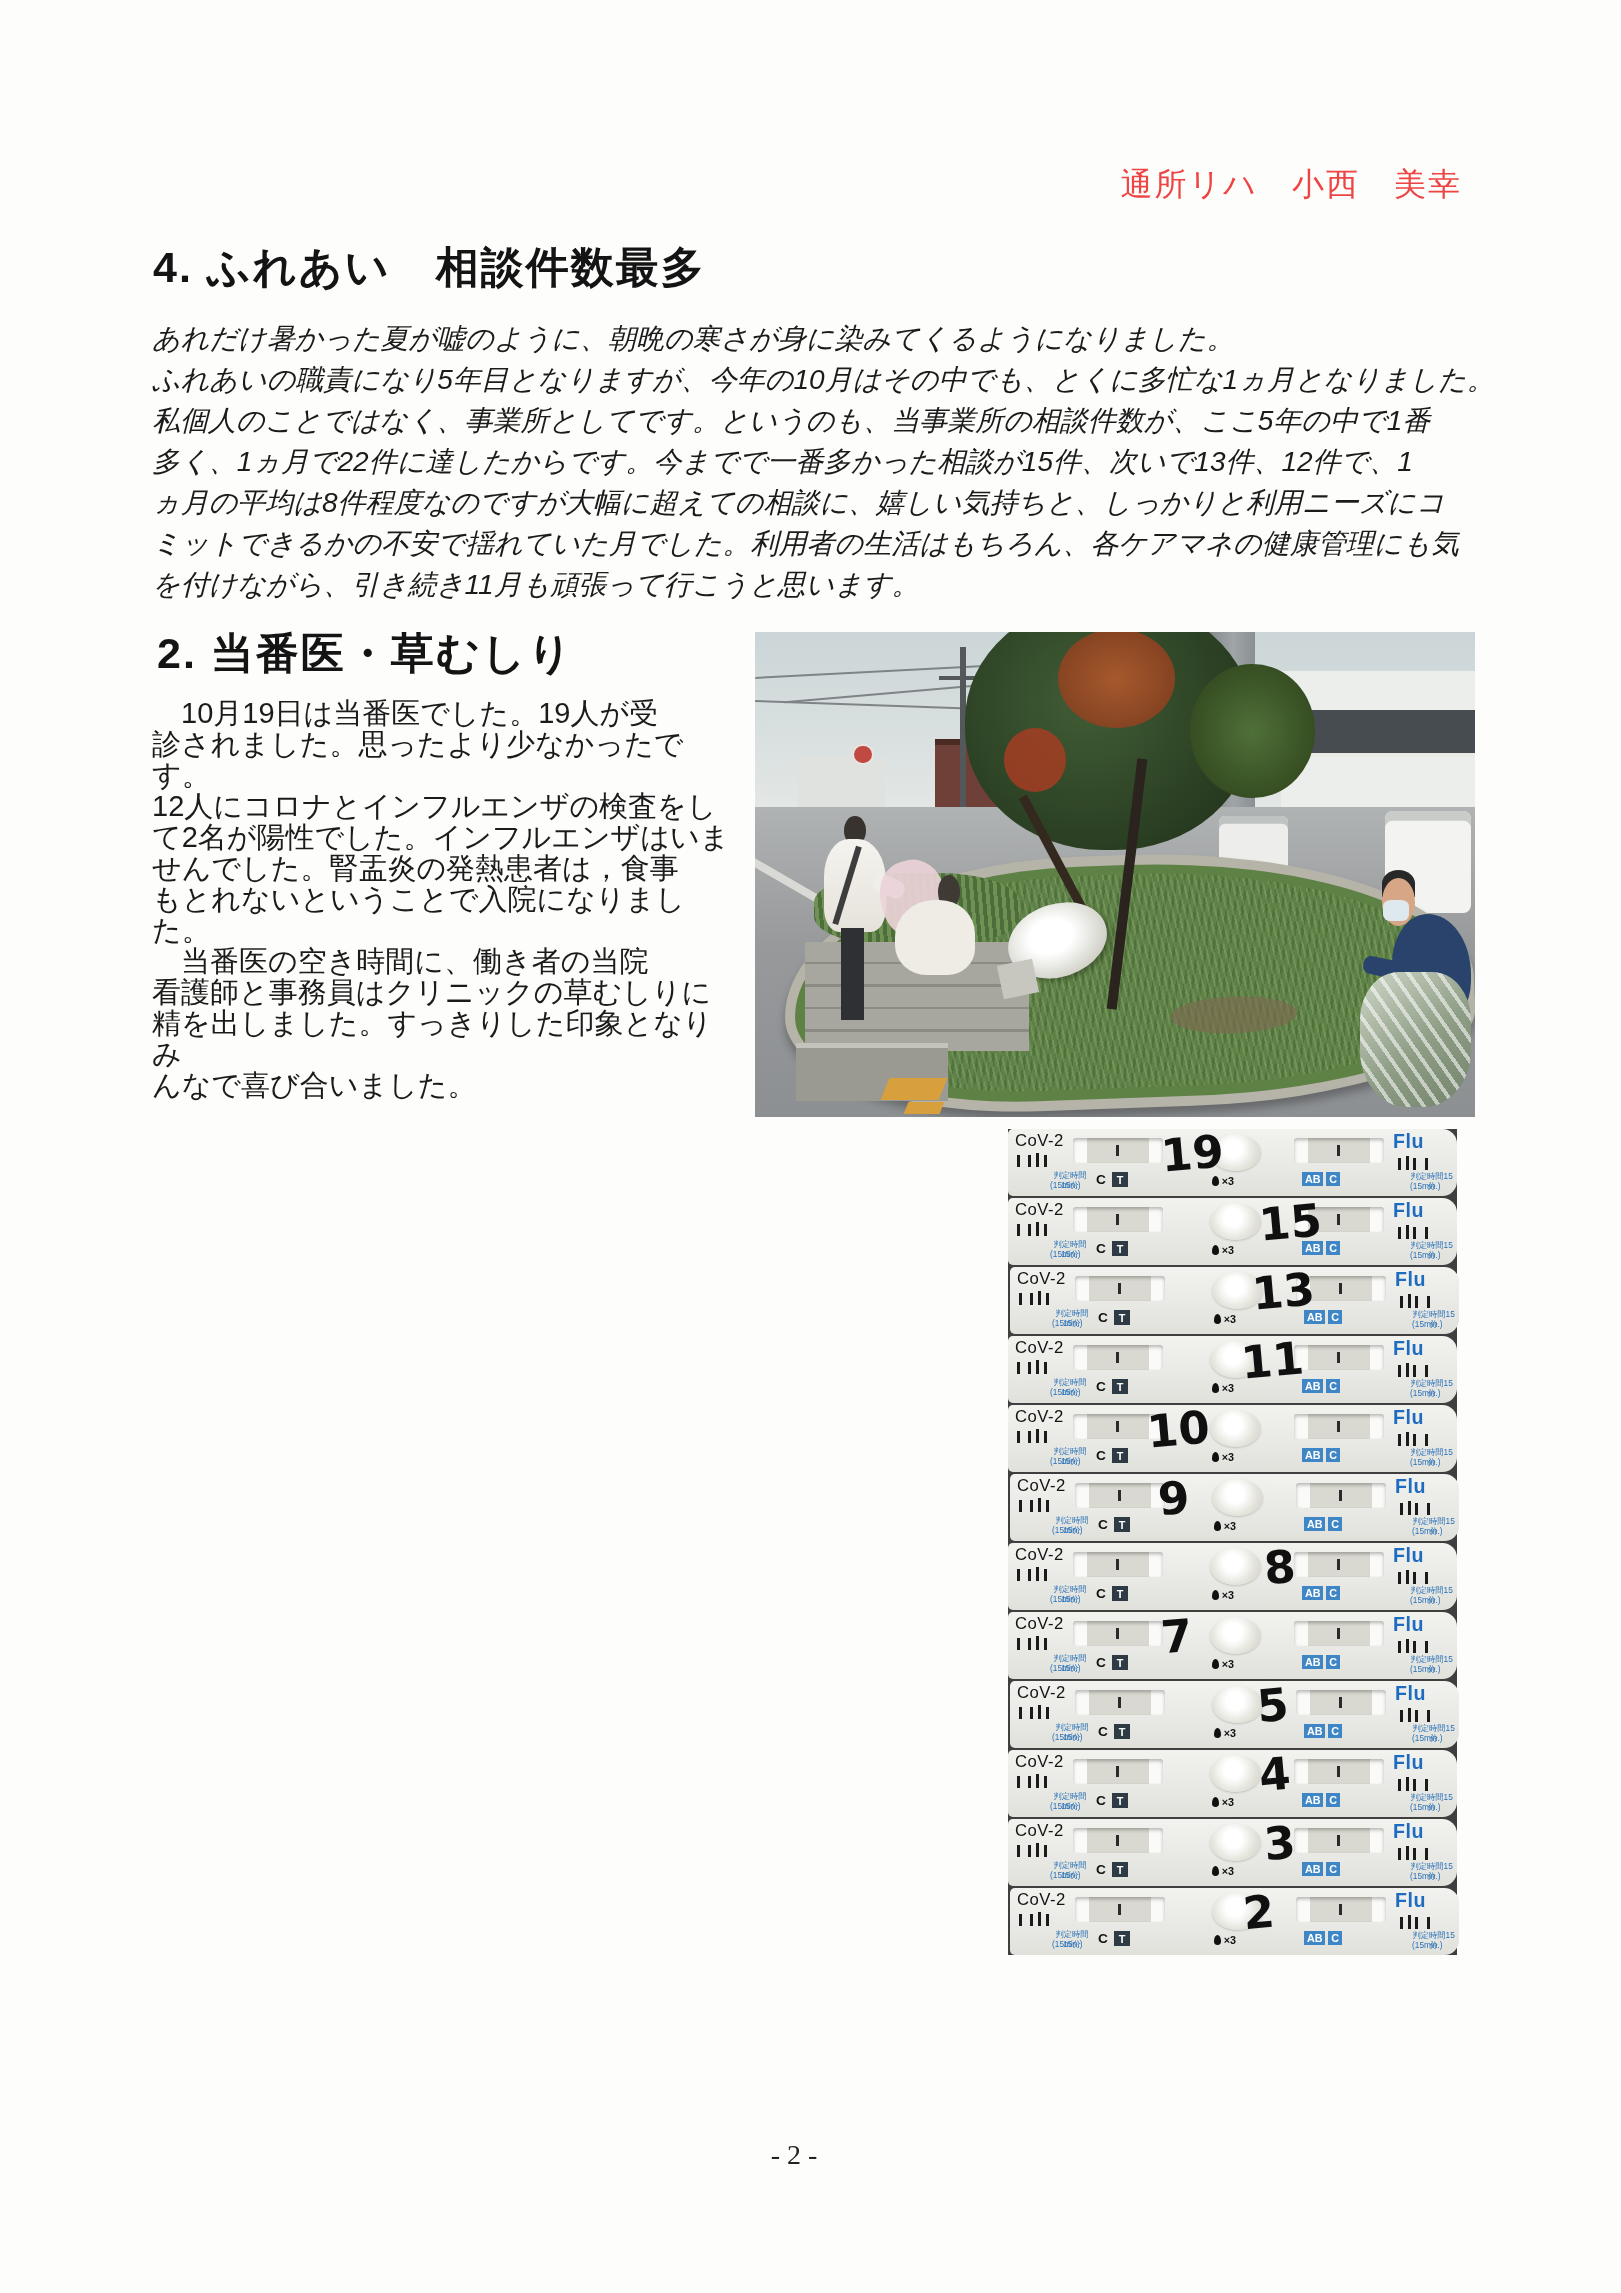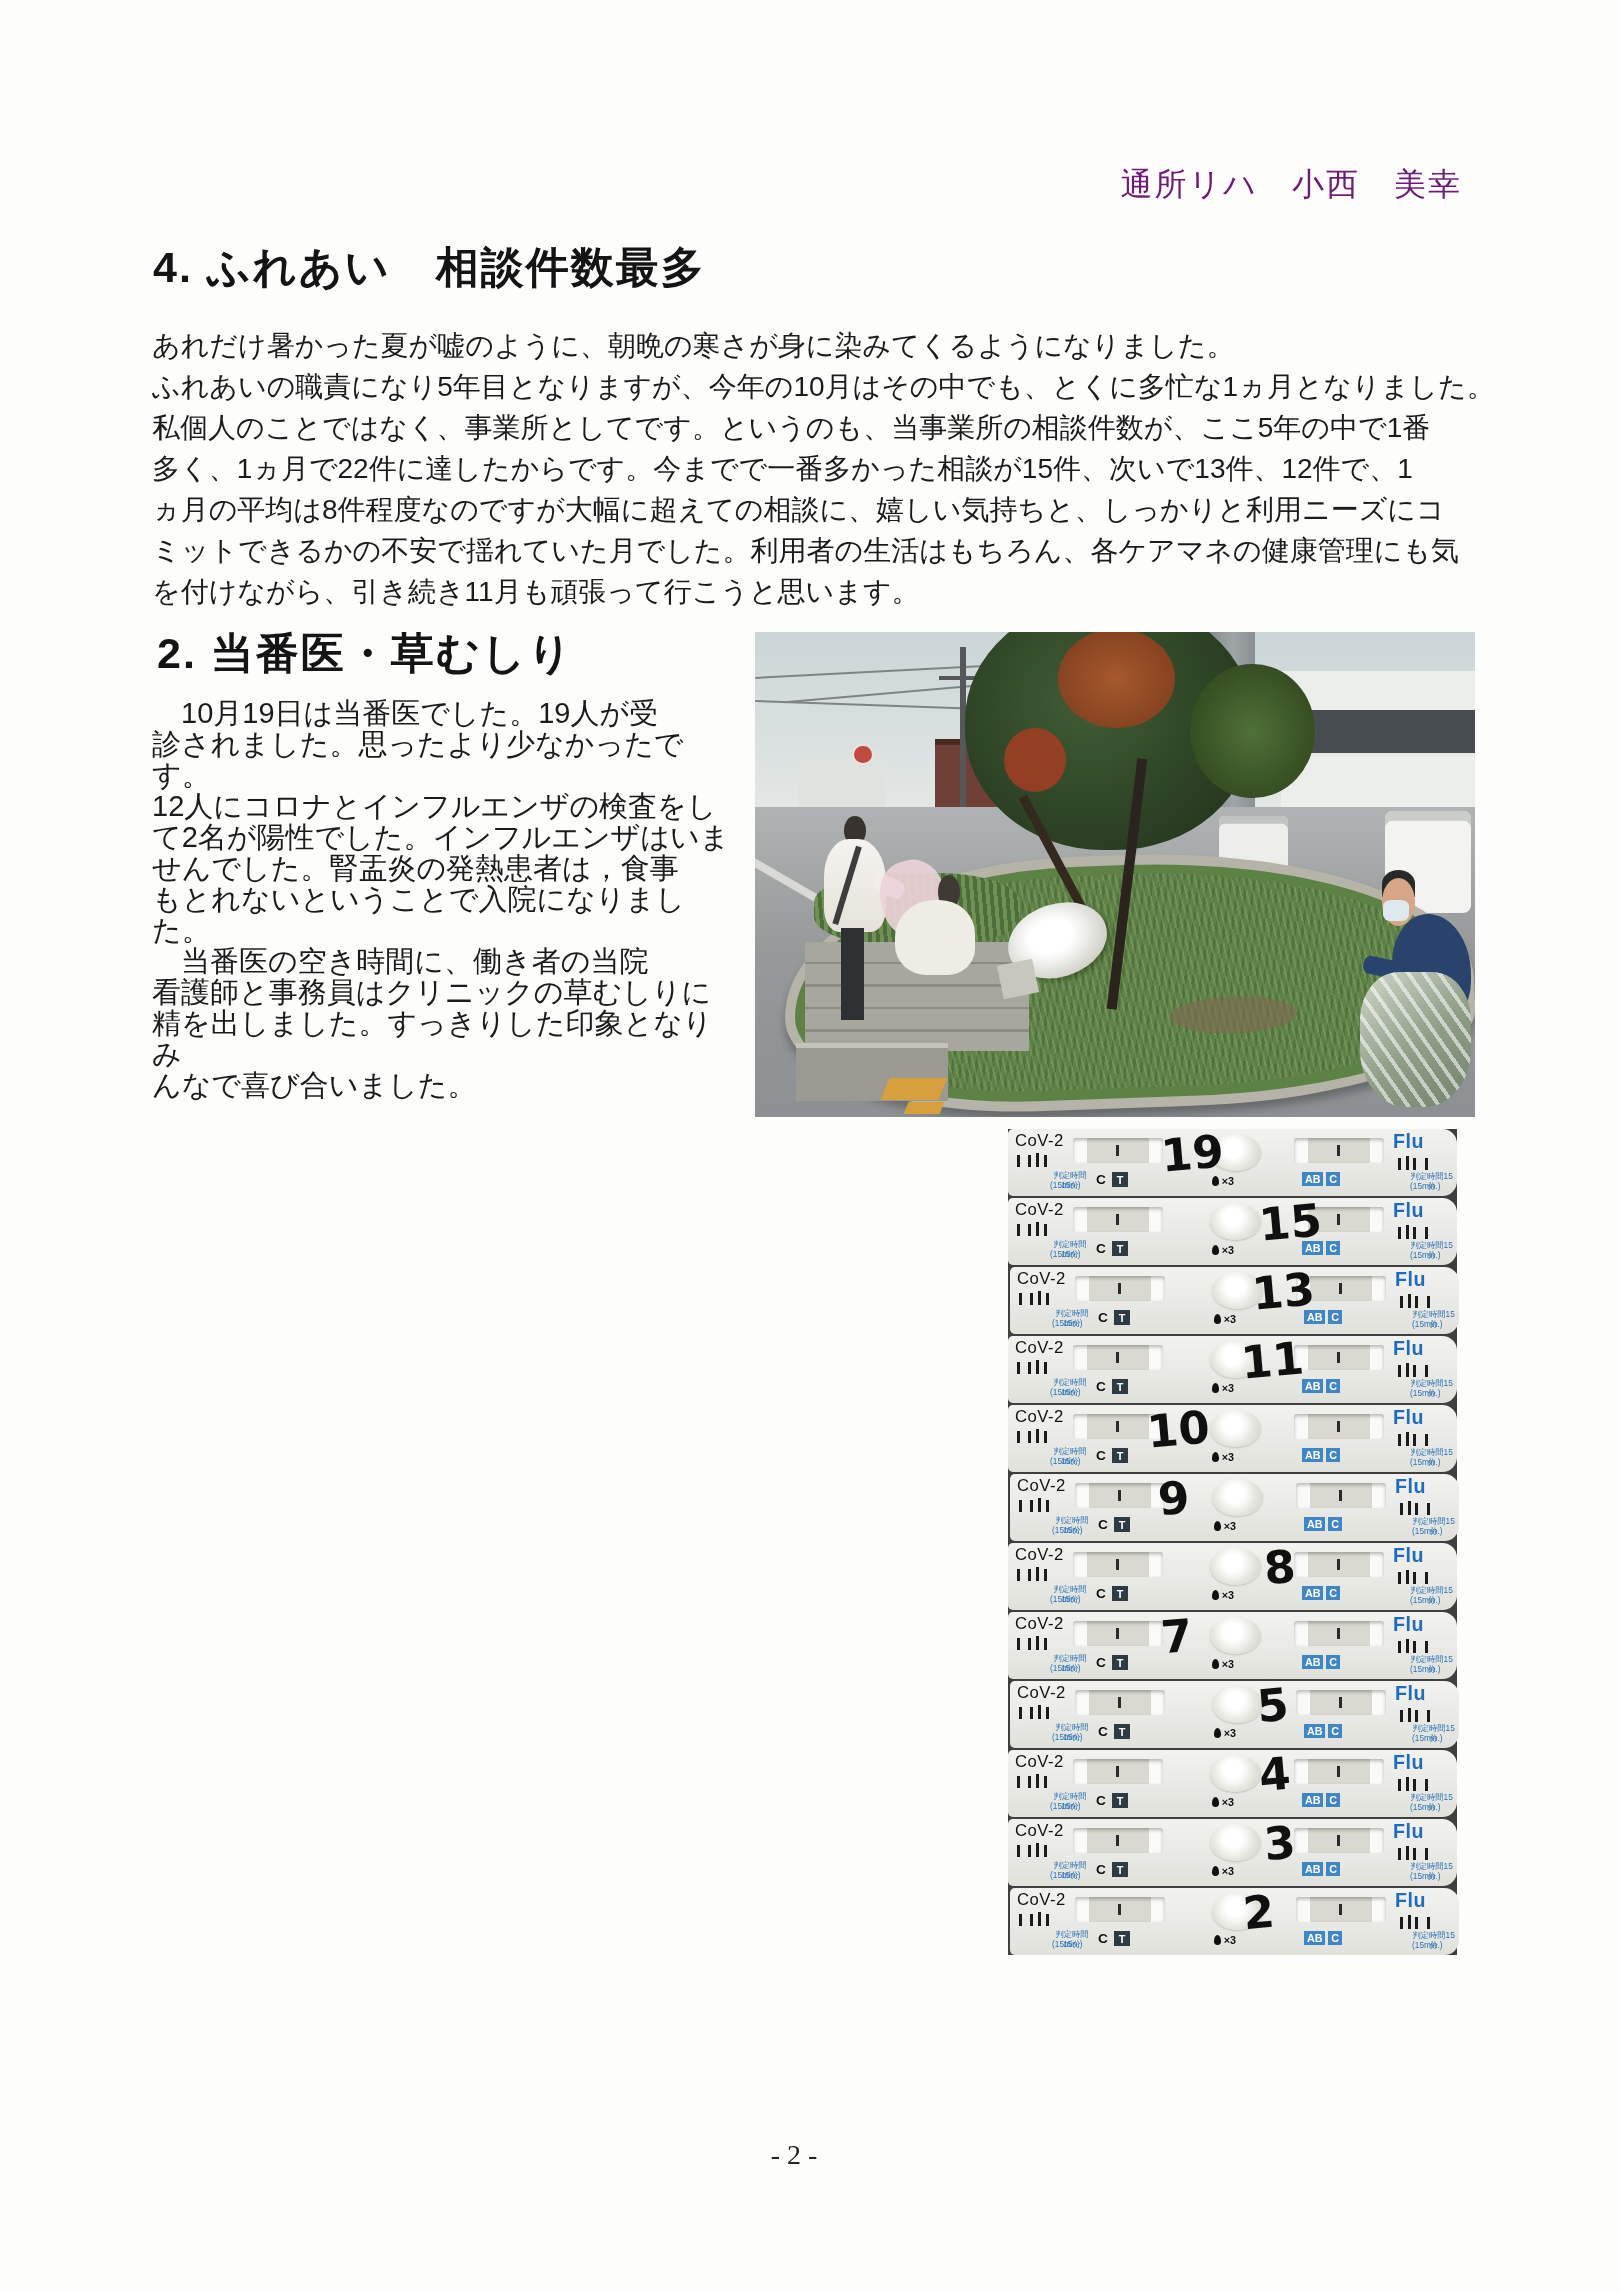--- a/index.html
+++ b/index.html
@@ -2,26 +2,26 @@
 <html><head>
 <meta charset="utf-8">
 <style>
   html,body{margin:0;padding:0;}
   body{
     width:1621px;height:2294px;position:relative;background:#fdfdfc;
     font-family:"Liberation Sans","DejaVu Sans",sans-serif;color:#1c1c1c;
     overflow:hidden;
   }
   
-  .header-name{position:absolute;top:163px;right:159px;font-size:32px;letter-spacing:2px;color:#701a75;}
+  .header-name{position:absolute;top:163px;right:159px;font-size:32px;letter-spacing:2px;color:#ef4444;}
   .sec-heading{position:absolute;font-size:43px;font-weight:700;letter-spacing:2px;color:#141414;}
   #h4{left:153px;top:239px;}
   #h5{left:157px;top:625px;}
   .body-text{position:absolute;white-space:pre-line;color:#1b1b1b;}
-  #p4{left:152px;top:325px;width:1372px;font-size:28px;line-height:41px;}
+  #p4{left:152px;top:318px;width:1372px;font-size:28px;line-height:41px;font-style:italic;}
   #p5{left:152px;top:698px;width:578px;font-size:29px;line-height:31px;}
   .page-num{position:absolute;left:686px;top:2139px;width:216px;text-align:center;
     font-family:"Liberation Serif","DejaVu Serif",serif;font-size:28px;color:#222;}
 
   
   .photo{position:absolute;left:755px;top:632px;width:720px;height:485px;overflow:hidden;background:#9b9ea1;}
   .photo *{position:absolute;}
   .sky{left:0;top:0;width:100%;height:38%;background:linear-gradient(#cbd5d7,#e4e8e6);}
   .wire{height:2px;background:#7e8486;}
   .w1{left:0;top:7%;width:58%;transform:rotate(-3deg);}

